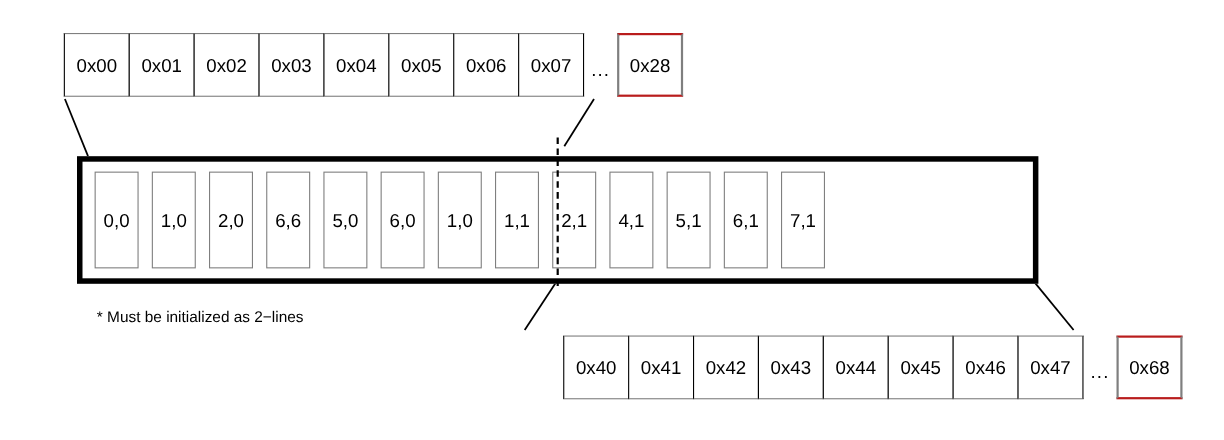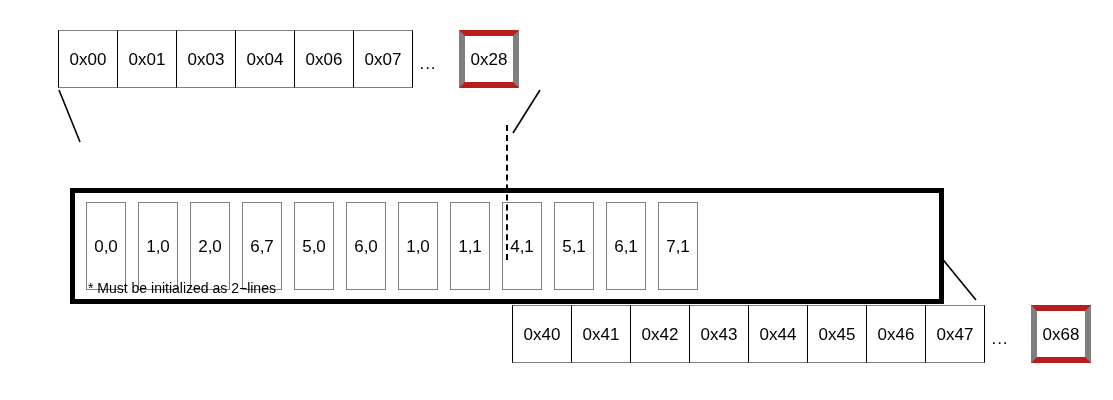--- a/index.html
+++ b/index.html
@@ -55,33 +55,32 @@
     height: 58px;
     display: flex;
     align-items: flex-end;
     justify-content: center;
     padding-bottom: 14px;
     box-sizing: border-box;
     font-size: 17px;
     letter-spacing: 1px;
   }
   .addr-cell.detached {
-    margin-left: 16px;
-    border: 6px solid #b91c1c;
+    margin-left: 0;
+    border: 2px solid #b91c1c;
     border-left-color: #7f7f7f;
     border-right-color: #7f7f7f;
   }
 
   
   .mainbox {
     position: absolute;
     box-sizing: border-box;
     border: 5px solid #000000;
     background: #ffffff;
-    margin-top: 46px;
   }
   .mainbox-inner {
     position: absolute;
     left: 0;
     top: 0;
     display: flex;
     flex-direction: row;
     align-items: center;
   }
   .slot {
@@ -122,38 +121,41 @@
 <svg class="svg-lines" viewBox="0 0 1113 400" xmlns="http://www.w3.org/2000/svg">
   <line x1="59" y1="90" x2="80" y2="142" stroke="#000000" stroke-width="1.6"></line>
   <line x1="540" y1="90" x2="513" y2="133" stroke="#000000" stroke-width="1.6"></line>
   <line x1="506" y1="256" x2="477" y2="300" stroke="#000000" stroke-width="1.6"></line>
   <line x1="940" y1="256" x2="976" y2="300" stroke="#000000" stroke-width="1.6"></line>
 </svg>
 
 <div class="addr-row" style="left:58px; top:30px;">
   <div class="addr-cell">0x00</div>
   <div class="addr-cell">0x01</div>
+  <div class="addr-cell">0x02</div>
   <div class="addr-cell">0x03</div>
   <div class="addr-cell">0x04</div>
+  <div class="addr-cell">0x05</div>
   <div class="addr-cell">0x06</div>
   <div class="addr-cell">0x07</div>
   <div class="addr-ellipsis">...</div>
   <div class="addr-cell detached">0x28</div>
 </div>
 
 <div class="mainbox" style="left:70px; top:142px; width:874px; height:116px;">
   <div class="mainbox-inner" style="left:11px; top:9px;">
     <div class="slot">0,0</div>
     <div class="slot">1,0</div>
     <div class="slot">2,0</div>
-    <div class="slot">6,7</div>
+    <div class="slot">6,6</div>
     <div class="slot">5,0</div>
     <div class="slot">6,0</div>
     <div class="slot">1,0</div>
     <div class="slot">1,1</div>
+    <div class="slot">2,1</div>
     <div class="slot">4,1</div>
     <div class="slot">5,1</div>
     <div class="slot">6,1</div>
     <div class="slot">7,1</div>
   </div>
 </div>
 
 <div class="divider" style="left:506px; top:125px; height:135px;"></div>
 
 <div class="footnote" style="left:88px; top:281px;">* Must be initialized as 2−lines</div>

